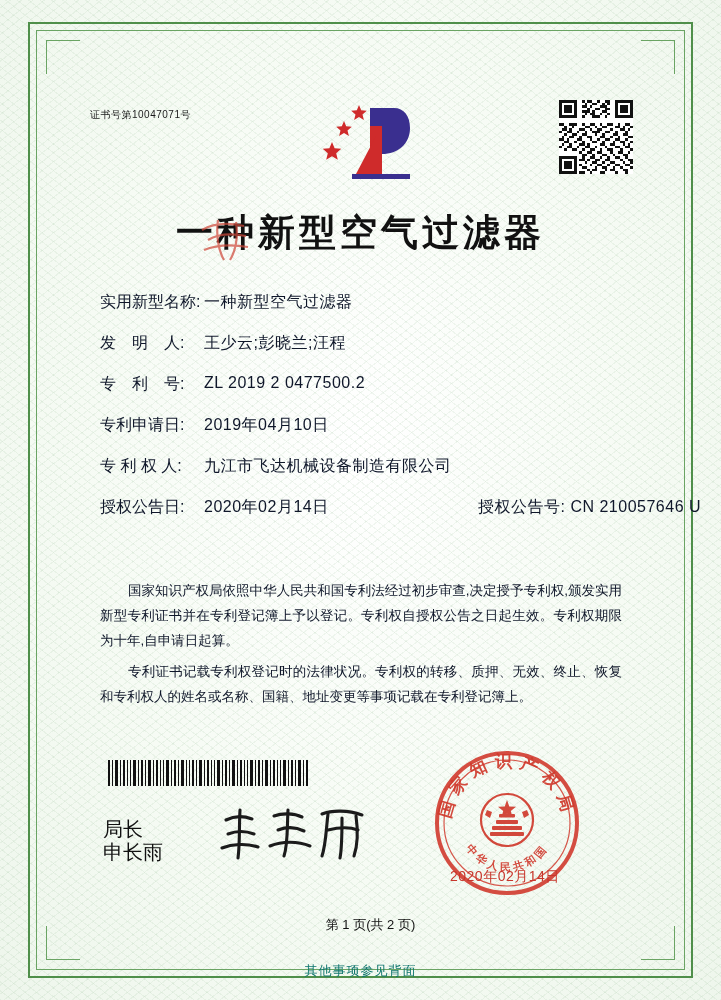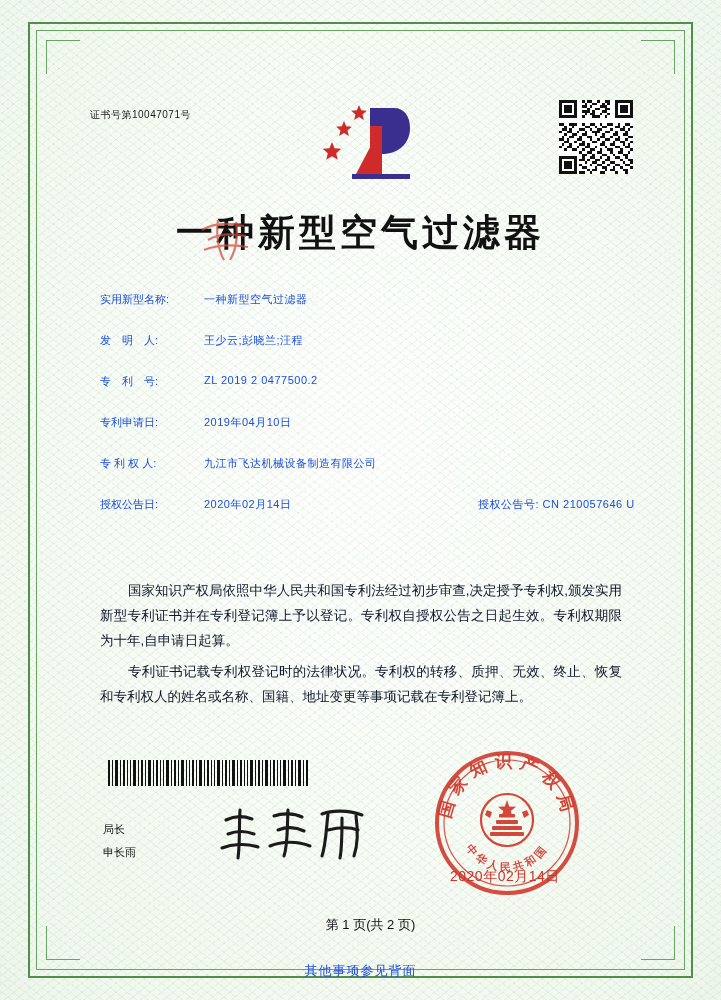--- a/index.html
+++ b/index.html
@@ -101,22 +101,22 @@
   }
 
   .fields {
     position: absolute;
     left: 100px; top: 292px;
     width: 520px;
   }
   .field-row {
     position: relative;
     height: 41px;
-    font-size: 11px;
-    color: #1d4ed8;
+    font-size: 16px;
+    color: #0f172a;
     white-space: nowrap;
   }
   .field-label {
     position: absolute;
     left: 0; top: 0;
     width: 104px;
     display: inline-block;
     letter-spacing: 0px;
   }
   .field-value {
@@ -152,21 +152,21 @@
 
   .seal {
     position: absolute;
     left: 432px; top: 748px;
     width: 150px; height: 150px;
   }
 
   .sign-block {
     position: absolute;
     left: 103px; top: 818px;
-    font-size: 11px;
+    font-size: 20px;
     color: #111;
     line-height: 23px;
   }
   .signature {
     position: absolute;
     left: 216px; top: 804px;
     width: 160px; height: 62px;
   }
 
   .seal-date {
@@ -183,21 +183,21 @@
     text-align: center;
     font-size: 13px;
     color: #111;
     padding-left: 20px;
   }
   .footer-note {
     position: absolute;
     left: 0; right: 0; top: 962px;
     text-align: center;
     font-size: 13px;
-    color: #1d4ed8;
+    color: #0f766e;
     letter-spacing: 1px;
   }
 </style>
 </head>
 <body>
 
 <div class="page">
   <div class="border-outer"></div>
   <div class="border-inner"></div>
   <div class="corner tl"></div>

